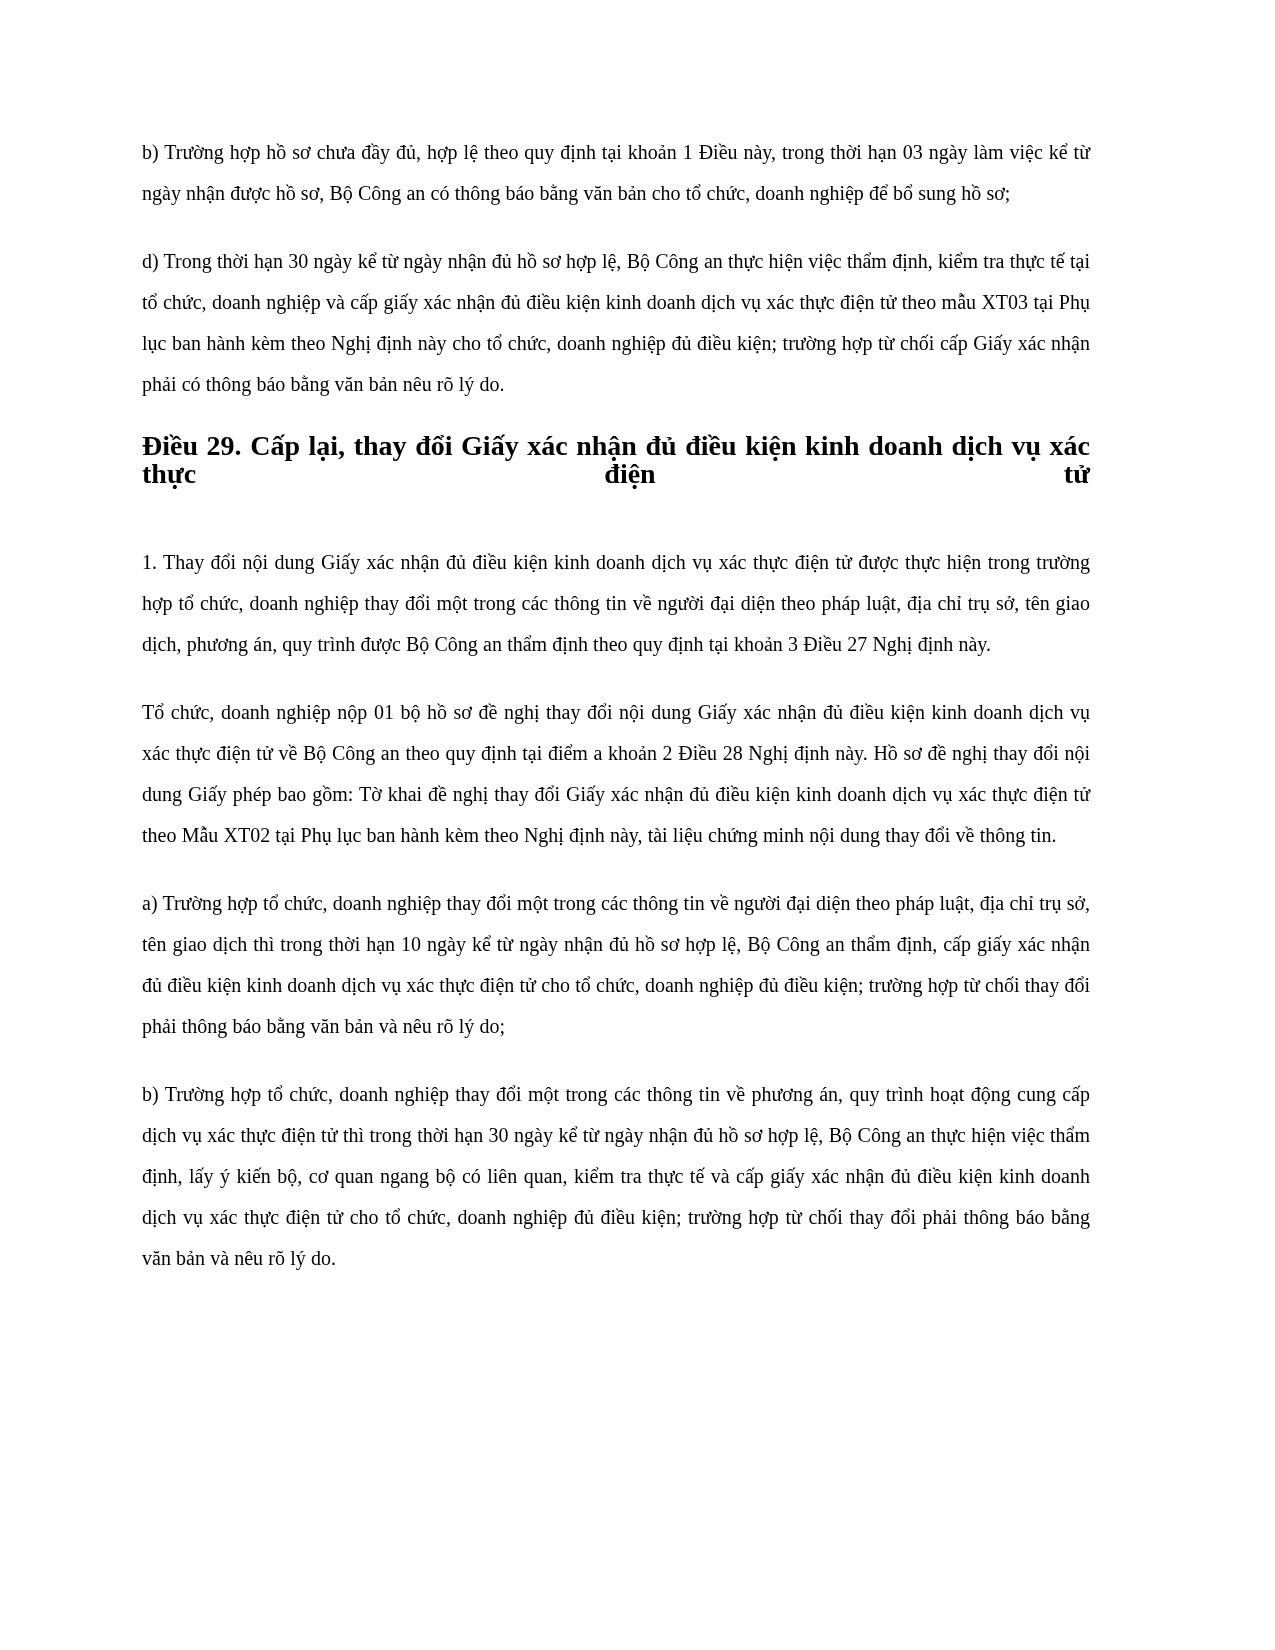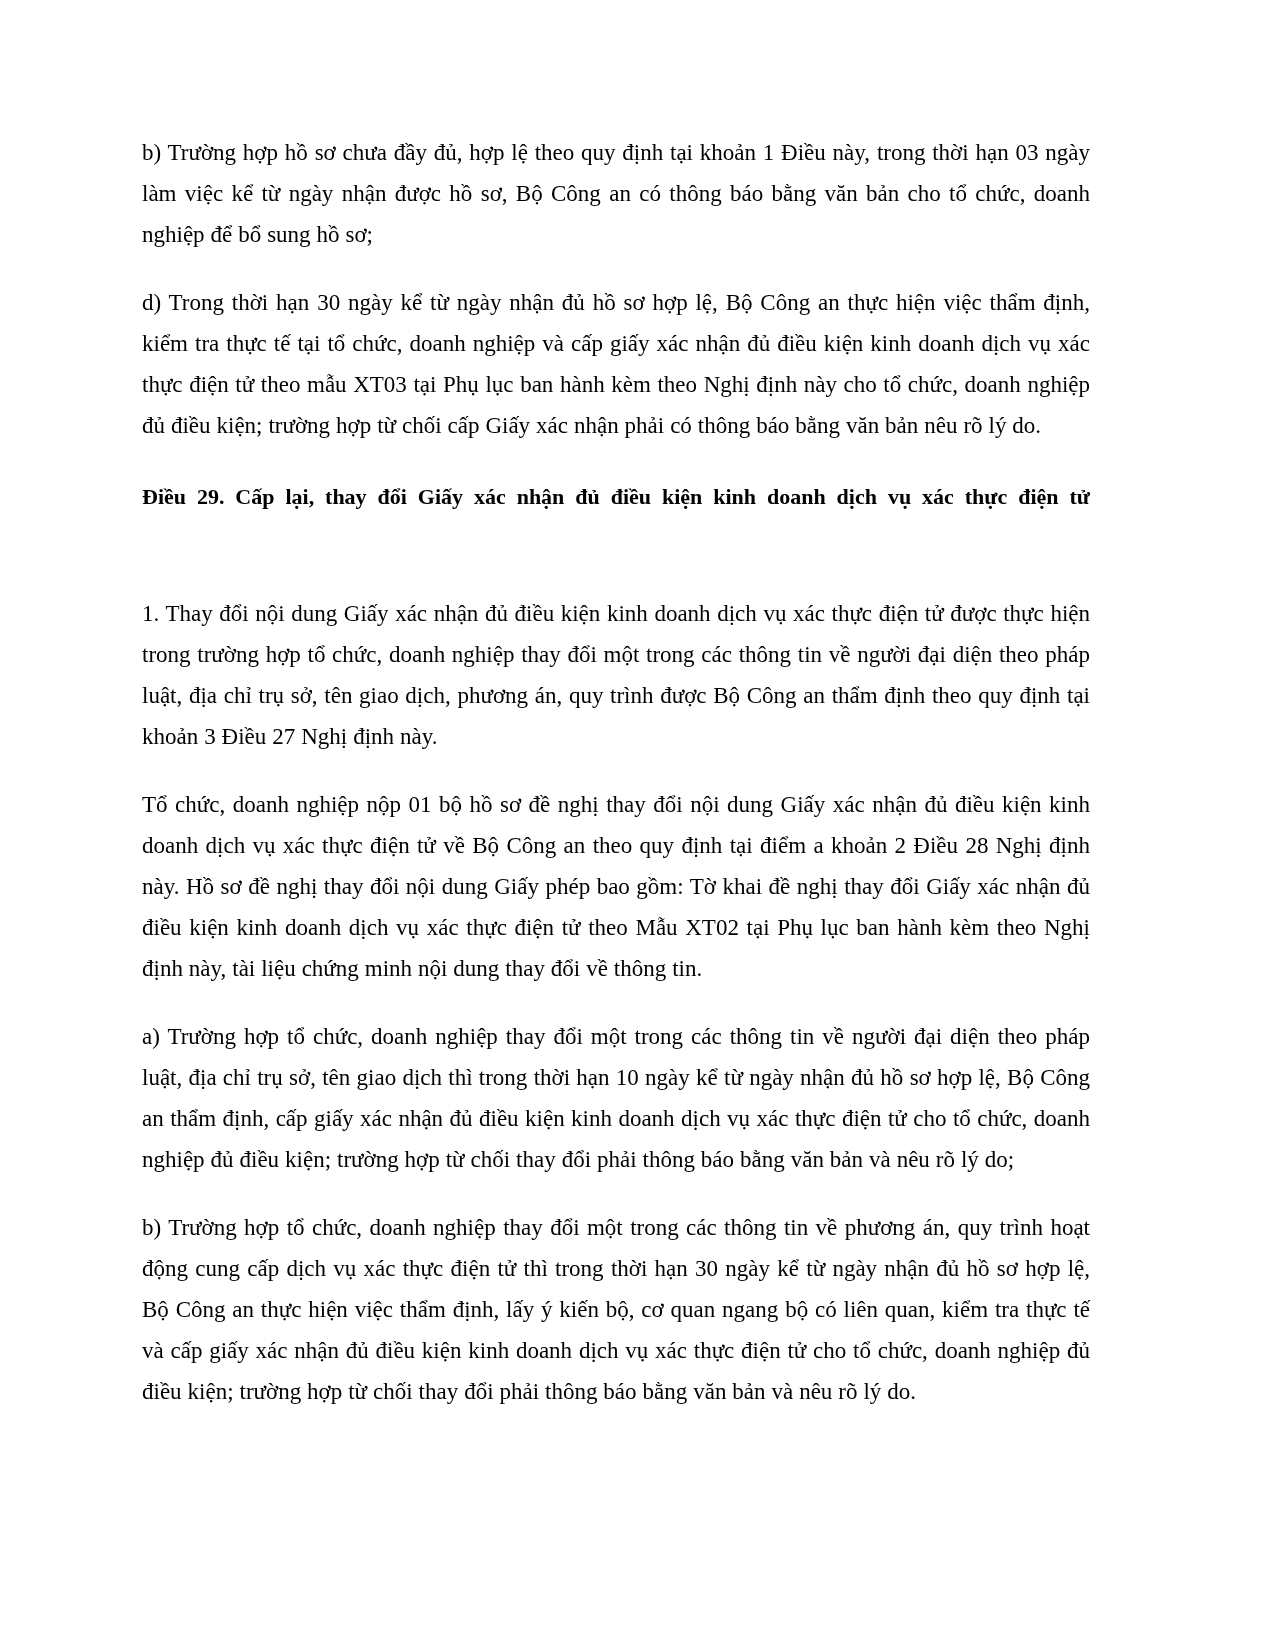--- a/index.html
+++ b/index.html
@@ -20,34 +20,34 @@
     height: 1650px;
     box-sizing: border-box;
     padding: 132px 185px 0 142px;
     background: #ffffff;
   }
   .doc-body {
     width: 948px;
   }
   p.para {
     margin: 0 0 27px 0;
-    font-size: 23px;
+    font-size: 20px;
     line-height: 41px;
     text-align: justify;
     text-justify: inter-word;
     hyphens: none;
     word-spacing: 0.2px;
   }
   p.para.last {
     margin-bottom: 0;
   }
   h2.heading {
     margin: 0 0 26px 0;
-    font-size: 22px;
-    line-height: 47px;
+    font-size: 28px;
+    line-height: 28px;
     font-weight: bold;
     text-align: justify;
     text-justify: inter-word;
   }
   
   h2.heading::after {
     content: "";
     display: inline-block;
     width: 100%;
   }

